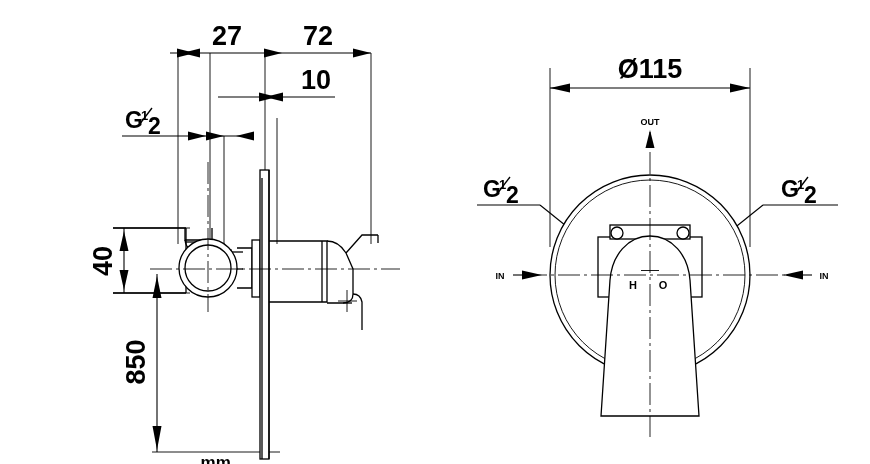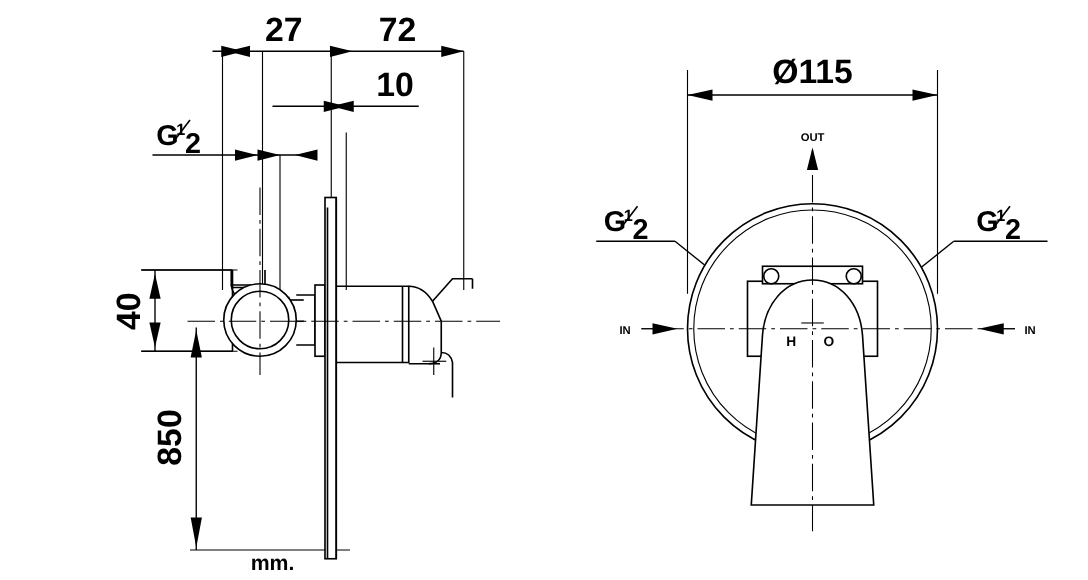--- a/index.html
+++ b/index.html
@@ -10,21 +10,21 @@
   body {
     width: 870px;
     height: 464px;
     position: relative;
     font-family: "Liberation Sans", sans-serif;
     overflow: hidden;
   }
   #drawing-root {
     position: absolute;
     left: 0;
-    top: 0;
+    top: 12px;
     width: 870px;
     height: 408px;
   }
   svg#tech-drawing {
     display: block;
     width: 870px;
     height: 464px;
   }
   .ln {
     stroke: #000000;

